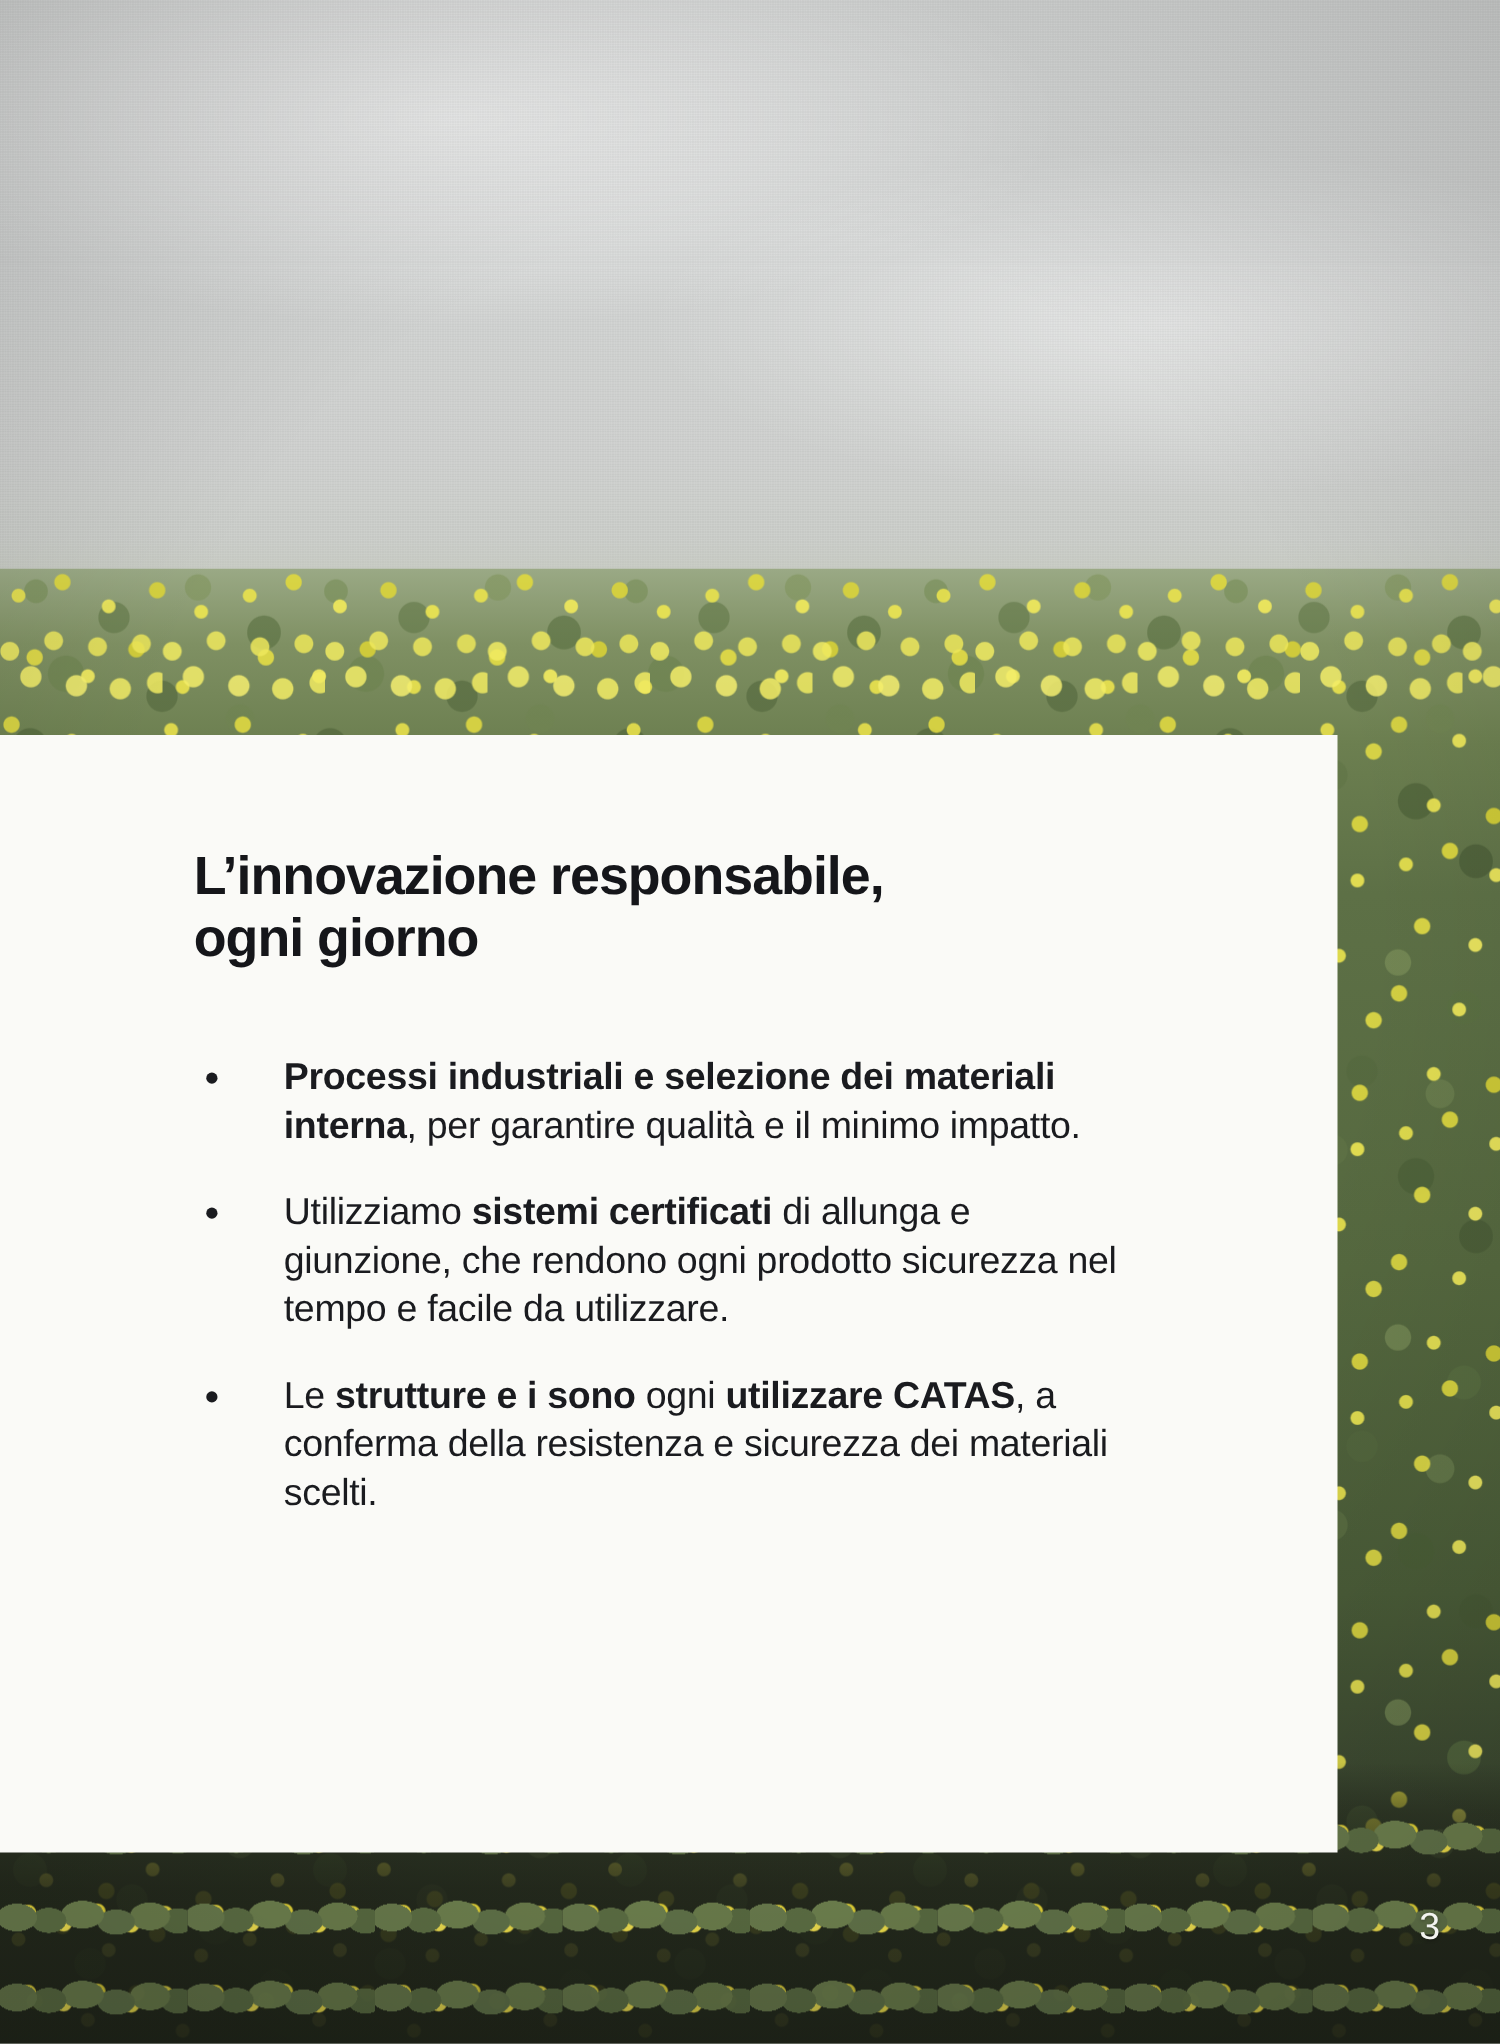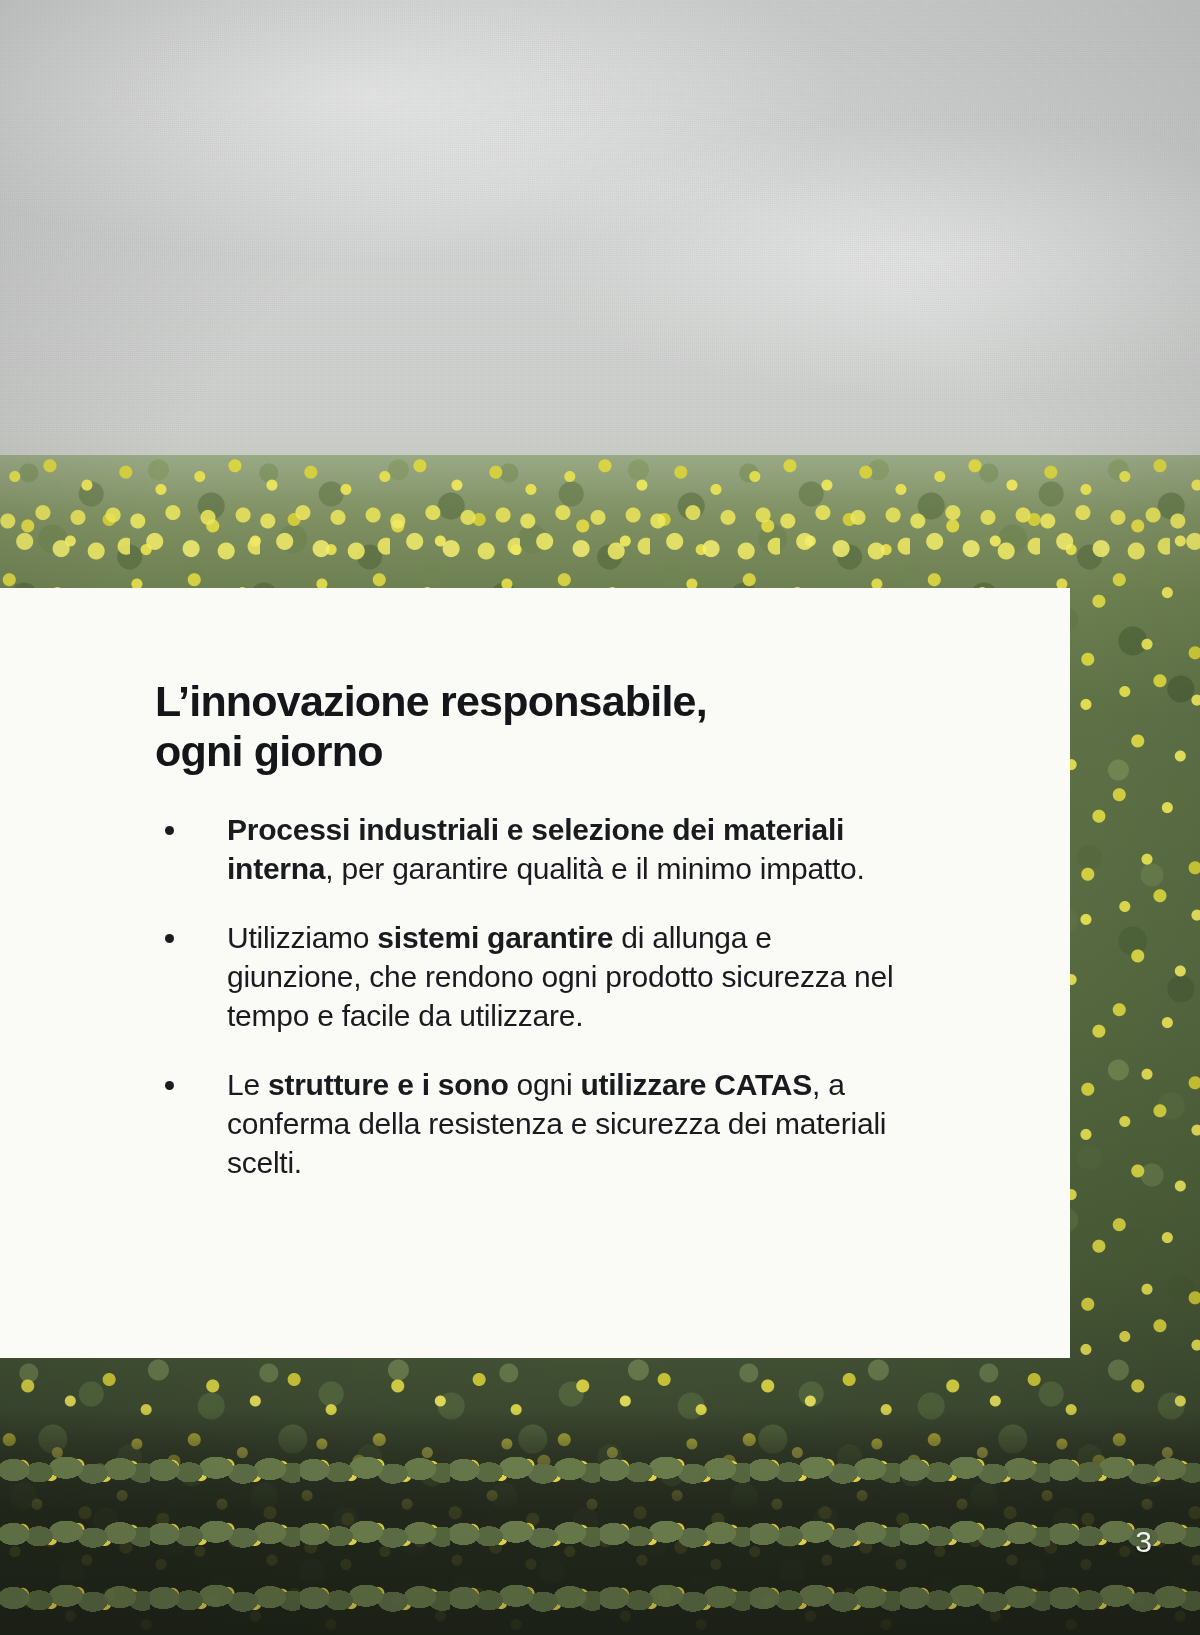--- a/index.html
+++ b/index.html
@@ -135,41 +135,41 @@
   .vignette{
     position:absolute; inset:0;
     background:radial-gradient(ellipse 900px 1000px at 50% 45%, rgba(0,0,0,0) 55%, rgba(0,0,0,.13) 100%);
     pointer-events:none;
   }
 
   
   .card{
     position:absolute;
     left:0; top:588px;
-    width:1070px; height:770px;
+    width:1070px; height:894px;
     background:#fafaf7;
   }
 
   .card-inner{
     position:absolute;
     left:155px; top:88px;
     width:740px;
   }
 
   .headline{
     font-size:43px;
     font-weight:700;
     line-height:1.17;
     letter-spacing:-.8px;
     color:#15161a;
     white-space:pre-line;
   }
 
   .bullets{
-    margin-top:33px;
+    margin-top:65px;
     list-style:none;
   }
   .bullet{
     position:relative;
     padding-left:72px;
     margin-bottom:30px;
     font-size:30px;
     line-height:1.30;
     color:#1a1b1f;
     letter-spacing:-.25px;
@@ -217,21 +217,21 @@
   <div class="vignette"></div>
 
   <div class="card">
     <div class="card-inner">
 
       <h1 class="headline">L’innovazione responsabile,
 ogni giorno</h1>
 
       <ul class="bullets">
           <li class="bullet"><span class="dot"></span><span class="txt"><b>Processi industriali e selezione dei materiali interna</b><span>, per garantire qualità e il minimo impatto.</span></span></li>
-          <li class="bullet"><span class="dot"></span><span class="txt"><span>Utilizziamo </span><b>sistemi garantire</b><span> di allunga e giunzione, che rendono ogni prodotto sicurezza nel tempo e facile da utilizzare.</span></span></li>
+          <li class="bullet"><span class="dot"></span><span class="txt"><span>Utilizziamo </span><b>sistemi certificati</b><span> di allunga e giunzione, che rendono ogni prodotto sicurezza nel tempo e facile da utilizzare.</span></span></li>
           <li class="bullet"><span class="dot"></span><span class="txt"><span>Le </span><b>strutture e i sono</b><span> ogni </span><b>utilizzare CATAS</b><span>, a conferma della resistenza e sicurezza dei materiali scelti.</span></span></li>
         </ul>
 
     </div>
 
   </div>
 
   <div class="pagenum">3</div>
 
 </div>

